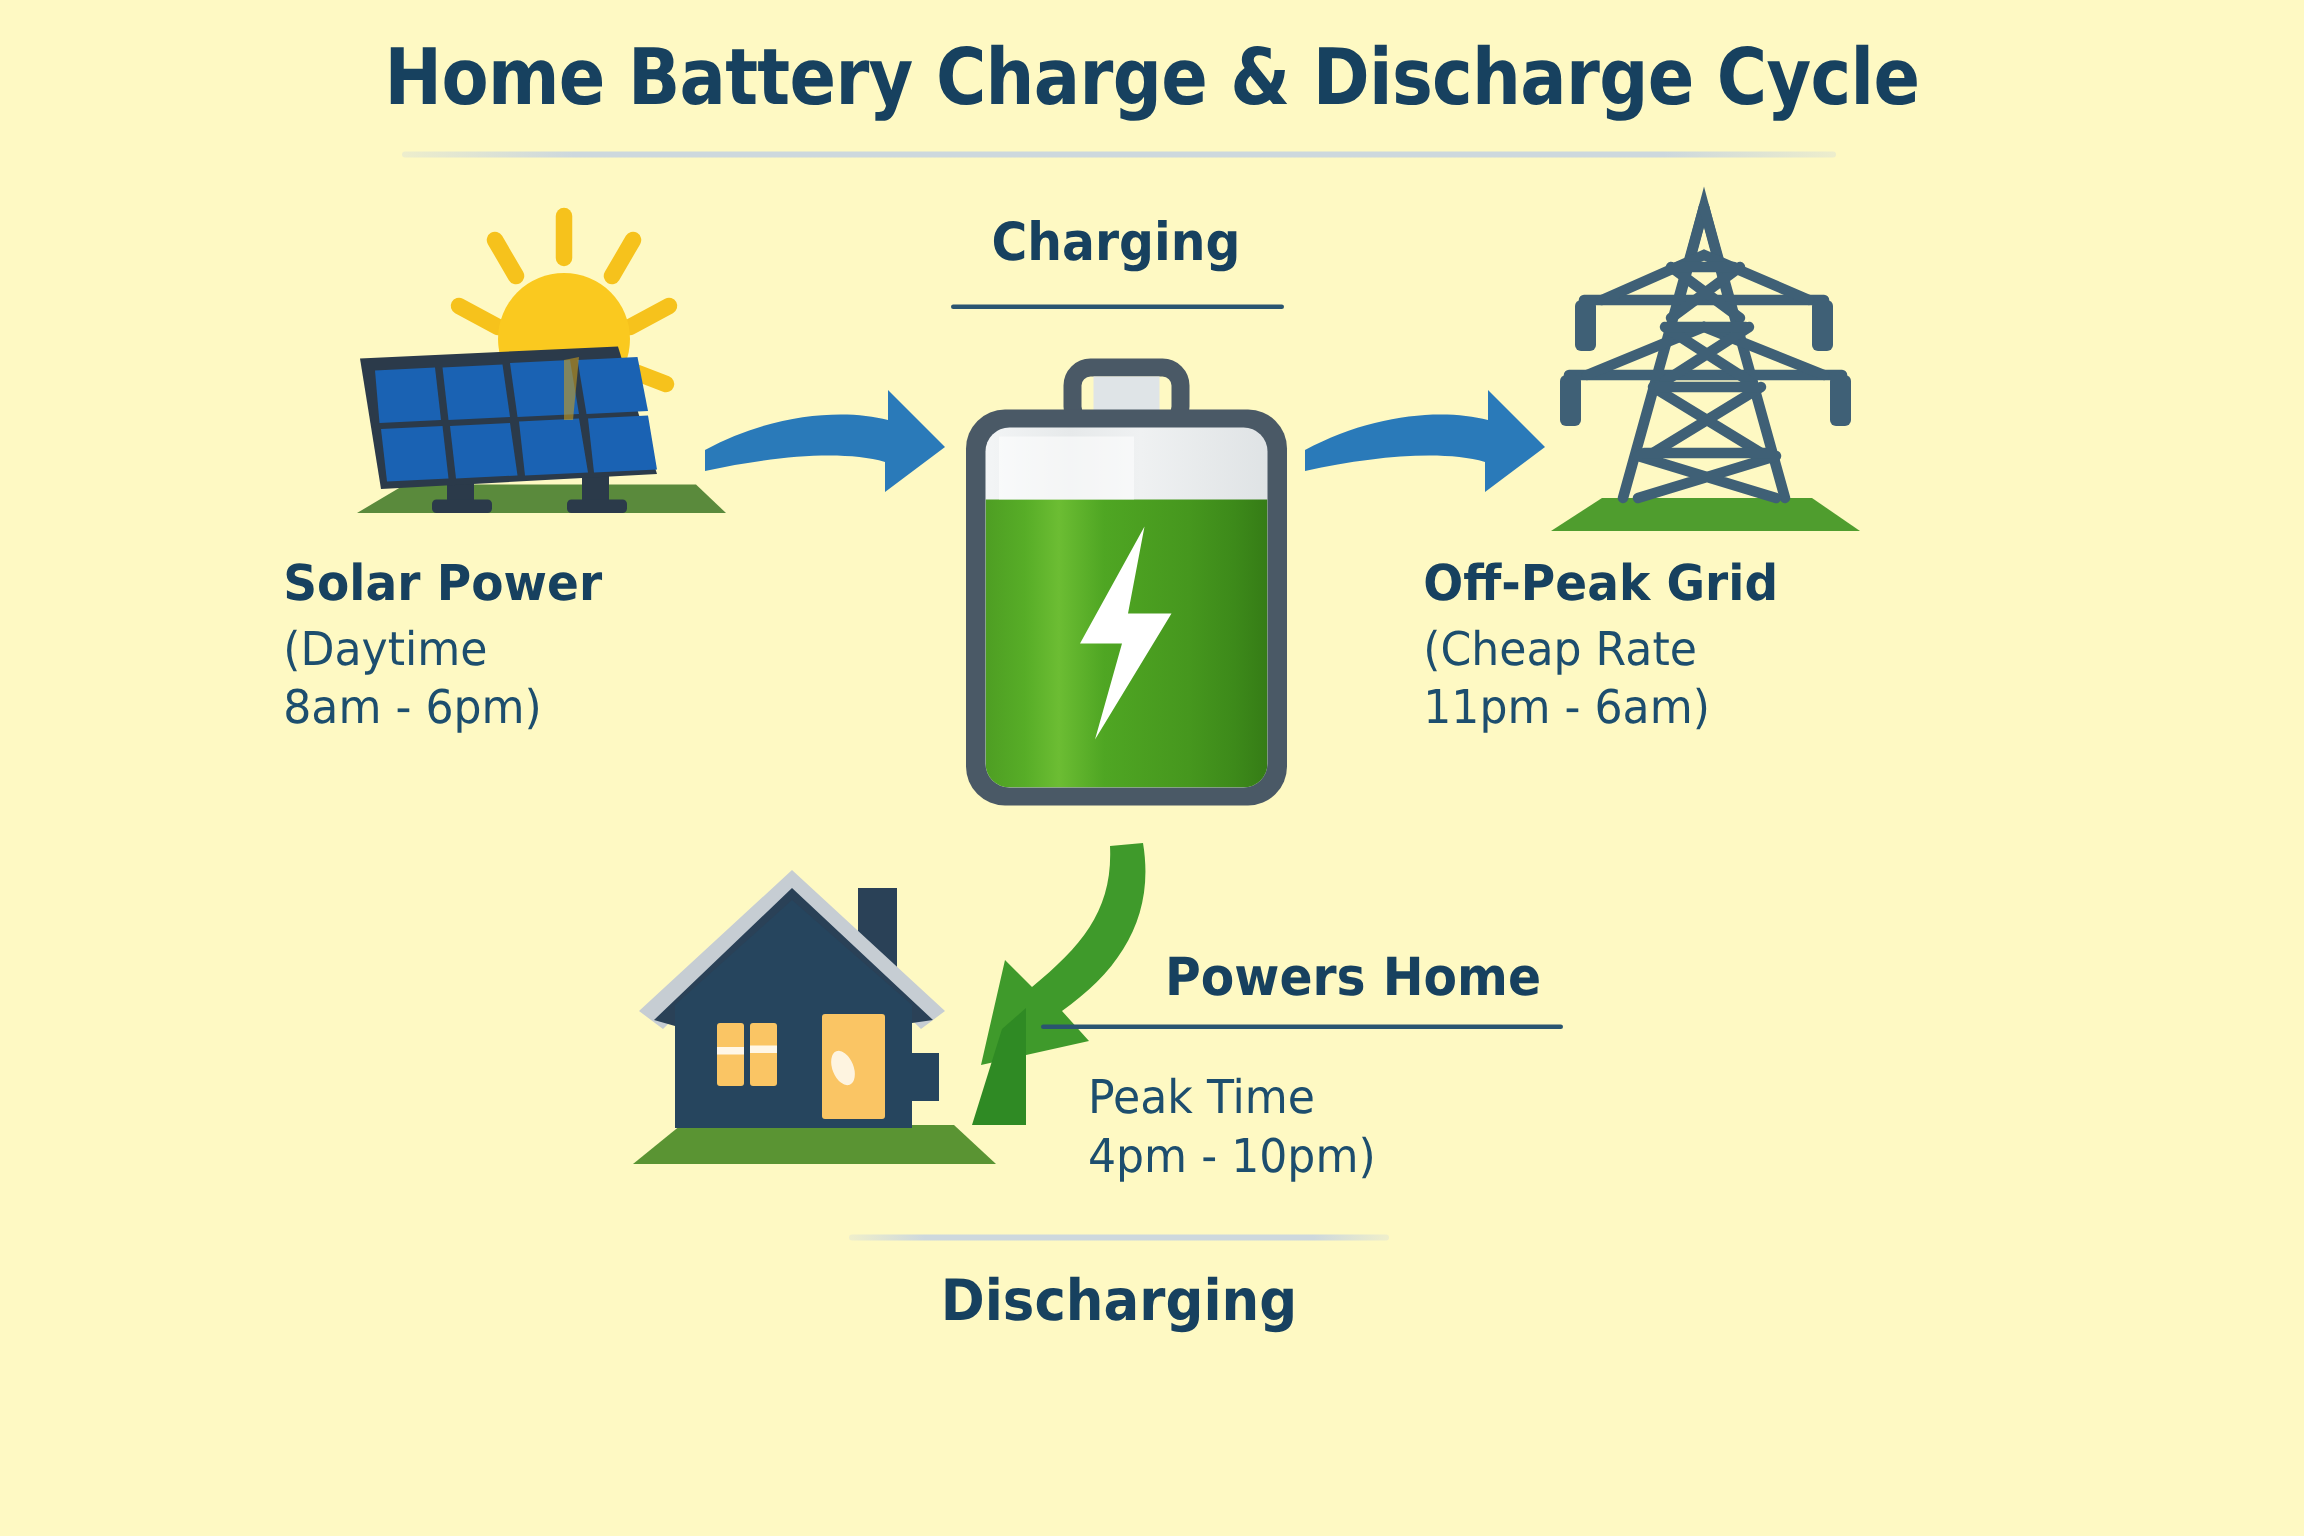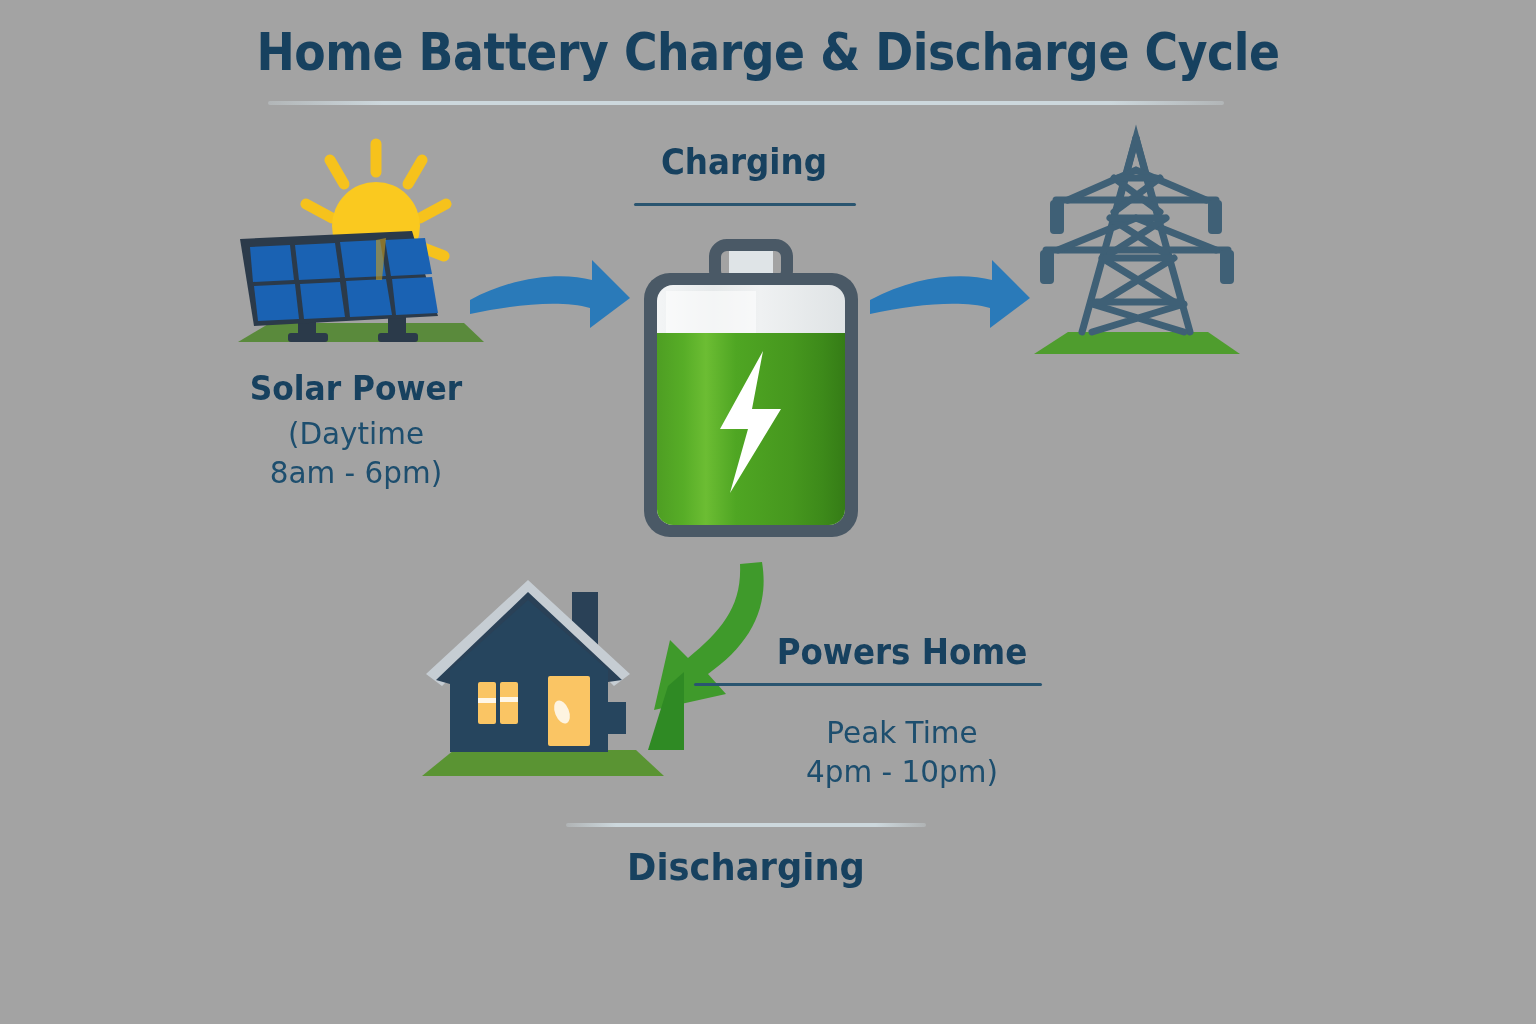--- a/index.html
+++ b/index.html
@@ -11,21 +11,21 @@
     width: 1536px;
     height: 1024px;
     position: relative;
     overflow: hidden;
     font-family: "DejaVu Sans", "Liberation Sans", sans-serif;
     color: #1b4461;
   }
   .stage {
     position: absolute;
     inset: 0;
-    background: #a3a3a3;
+    background: #fef9c3;
   }
 
   
   #title {
     position: absolute;
     top: 22px;
     left: 0;
     width: 1536px;
     text-align: center;
     font-size: 52px;
@@ -44,21 +44,20 @@
     width: 956px;
     height: 4px;
     background: linear-gradient(to right,
         rgba(205,216,221,0.35), #cdd8dd 12%, #cdd8dd 88%, rgba(205,216,221,0.35));
     border-radius: 2px;
   }
 
   
   .label-block {
     position: absolute;
-    text-align: center;
     line-height: 1.06;
     white-space: nowrap;
   }
   .label-main {
     font-size: 33px;
     font-weight: 700;
     color: #17415f;
     display: block;
     transform: scaleX(0.95);
   }
@@ -227,20 +226,25 @@
     </g>
 
     <g fill="#3f6076">
       <rect x="30" y="74" width="14" height="34" rx="4"></rect>
       <rect x="188" y="74" width="14" height="34" rx="4"></rect>
       <rect x="20" y="124" width="14" height="34" rx="4"></rect>
       <rect x="200" y="124" width="14" height="34" rx="4"></rect>
     </g>
   </svg>
 
+  <div class="label-block" style="left:940px; top:372px; width:352px;">
+    <span class="label-main">Off-Peak Grid</span>
+    <span class="label-sub" style="margin-top:10px;">(Cheap Rate</span>
+    <span class="label-sub" style="margin-top:6px;">11pm - 6am)</span>
+  </div>
 
   <svg class="svg-abs" style="left:630px; top:550px;" width="180" height="175" viewBox="0 0 180 175">
     <path d="M132 12
              C140 60, 118 96, 78 124
              L96 144 L24 160 L40 90 L58 108
              C92 80, 112 56, 110 14 Z" fill="#3f9a2b"></path>
   </svg>
 
   <svg class="svg-abs" style="left:412px; top:562px;" width="272" height="232" viewBox="0 0 272 232">
 

